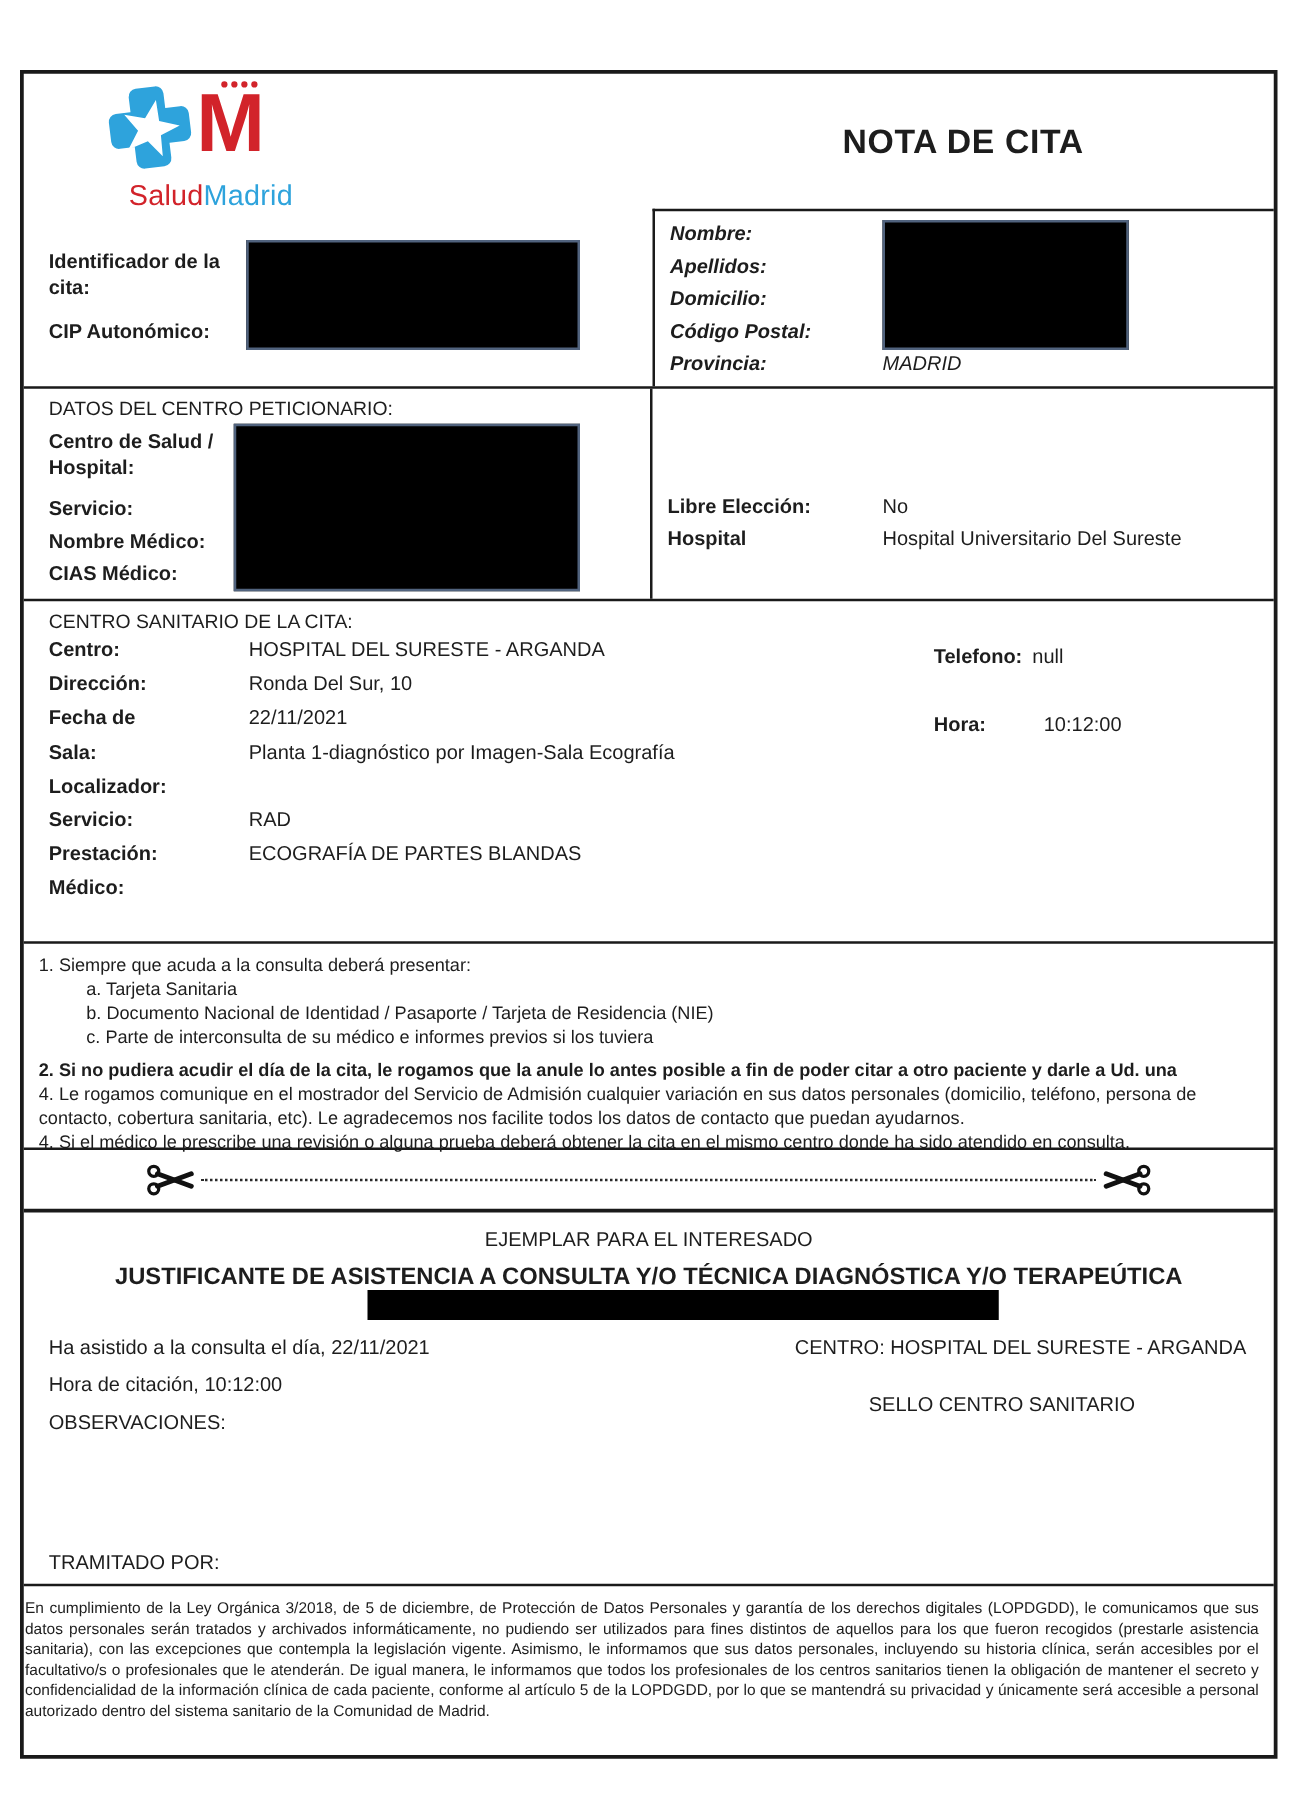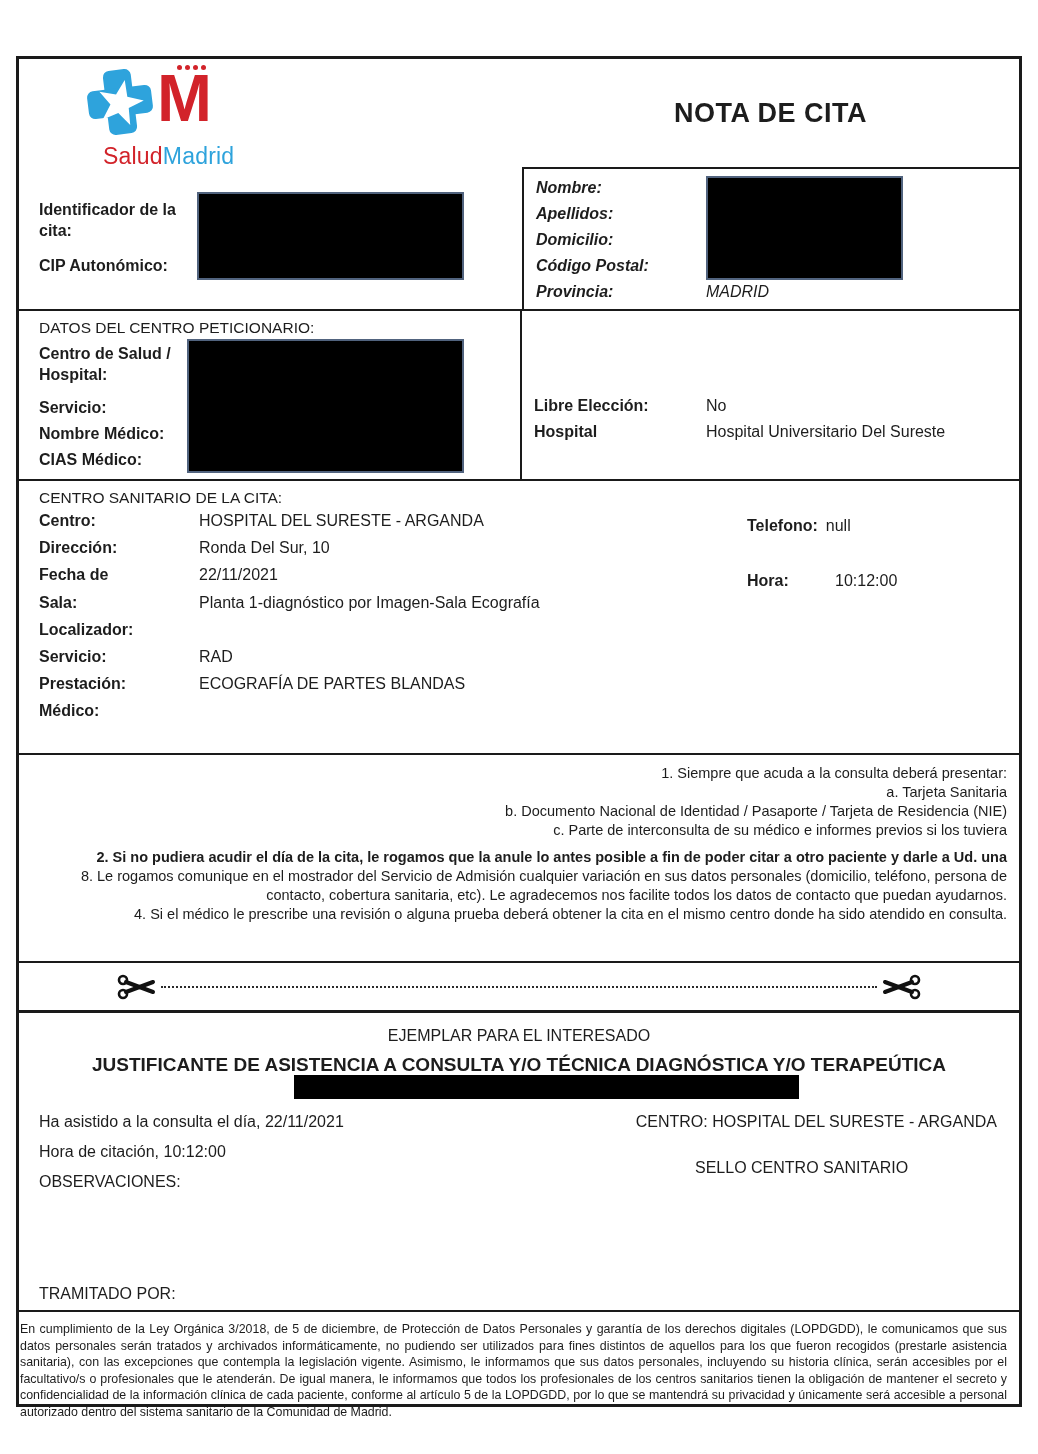--- a/index.html
+++ b/index.html
@@ -60,21 +60,21 @@
   .cs-row .lab { font-weight:bold; display:inline-block; width:160px; vertical-align:top; }
   .cs-row .val { display:inline-block; }
   .right-pair { position:absolute; font-size:16px; }
   .rp-tel { left:728px; top:36px; }
   .rp-hora { left:728px; top:91px; }
   .right-pair .lab { font-weight:bold; display:inline-block; }
   .rp-tel .val { margin-left:8px; }
   .rp-hora .lab { width:88px; }
 
   
-  .row4 { border-top:2px solid #1a1a1a; height:208px; padding:9px 12px 0 12px; font-size:14.5px; line-height:19px;text-align:right; }
+  .row4 { border-top:2px solid #1a1a1a; height:165px; padding:9px 12px 0 12px; font-size:14.5px; line-height:19px; }
   .row4 .sub { padding-left:38px; }
   .row4 .gap { height:8px; }
   .row4 .bold-item { font-weight:bold; }
 
   
   .cut-row { border-top:2px solid #1a1a1a; height:49px; display:flex; align-items:center; padding:0 98px; }
   .scissors { flex:0 0 auto; display:block; }
   .cut-line { flex:1; border-top:2.5px dotted #2a2a2a; margin:0 4px; }
 
   
@@ -185,21 +185,21 @@
     </div>
   </div>
 
   <div class="row4">
     <div>1. Siempre que acuda a la consulta deberá presentar:</div>
     <div class="sub">a. Tarjeta Sanitaria</div>
     <div class="sub">b. Documento Nacional de Identidad / Pasaporte / Tarjeta de Residencia (NIE)</div>
     <div class="sub">c. Parte de interconsulta de su médico e informes previos si los tuviera</div>
     <div class="gap"></div>
     <div class="bold-item">2. Si no pudiera acudir el día de la cita, le rogamos que la anule lo antes posible a fin de poder citar a otro paciente y darle a Ud. una</div>
-    <div>8. Le rogamos comunique en el mostrador del Servicio de Admisión cualquier variación en sus datos personales (domicilio, teléfono, persona de contacto, cobertura sanitaria, etc). Le agradecemos nos facilite todos los datos de contacto que puedan ayudarnos.</div>
+    <div>4. Le rogamos comunique en el mostrador del Servicio de Admisión cualquier variación en sus datos personales (domicilio, teléfono, persona de contacto, cobertura sanitaria, etc). Le agradecemos nos facilite todos los datos de contacto que puedan ayudarnos.</div>
     <div>4. Si el médico le prescribe una revisión o alguna prueba deberá obtener la cita en el mismo centro donde ha sido atendido en consulta.</div>
   </div>
 
   <div class="cut-row">
     <svg class="scissors" width="40" height="30" viewBox="0 0 40 30">
       <circle cx="6" cy="8" r="4" fill="none" stroke="#111" stroke-width="2.6"></circle>
       <circle cx="6" cy="22" r="4" fill="none" stroke="#111" stroke-width="2.6"></circle>
       <path d="M9 10 L36 20" stroke="#111" stroke-width="4" stroke-linecap="round"></path>
       <path d="M9 20 L36 10" stroke="#111" stroke-width="4" stroke-linecap="round"></path>
     </svg>

